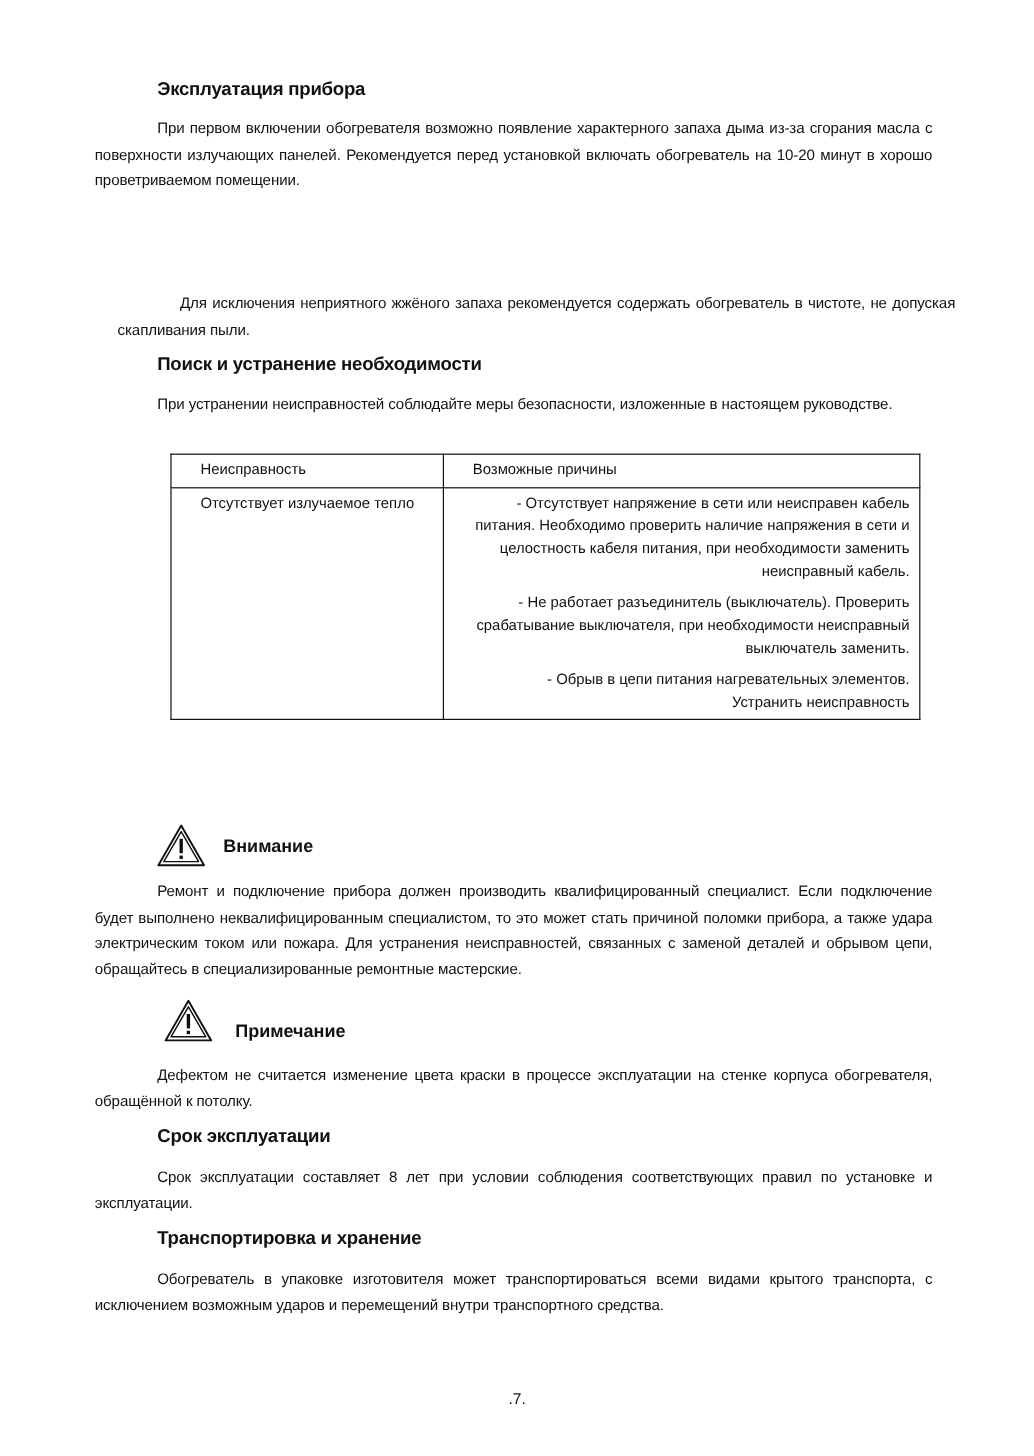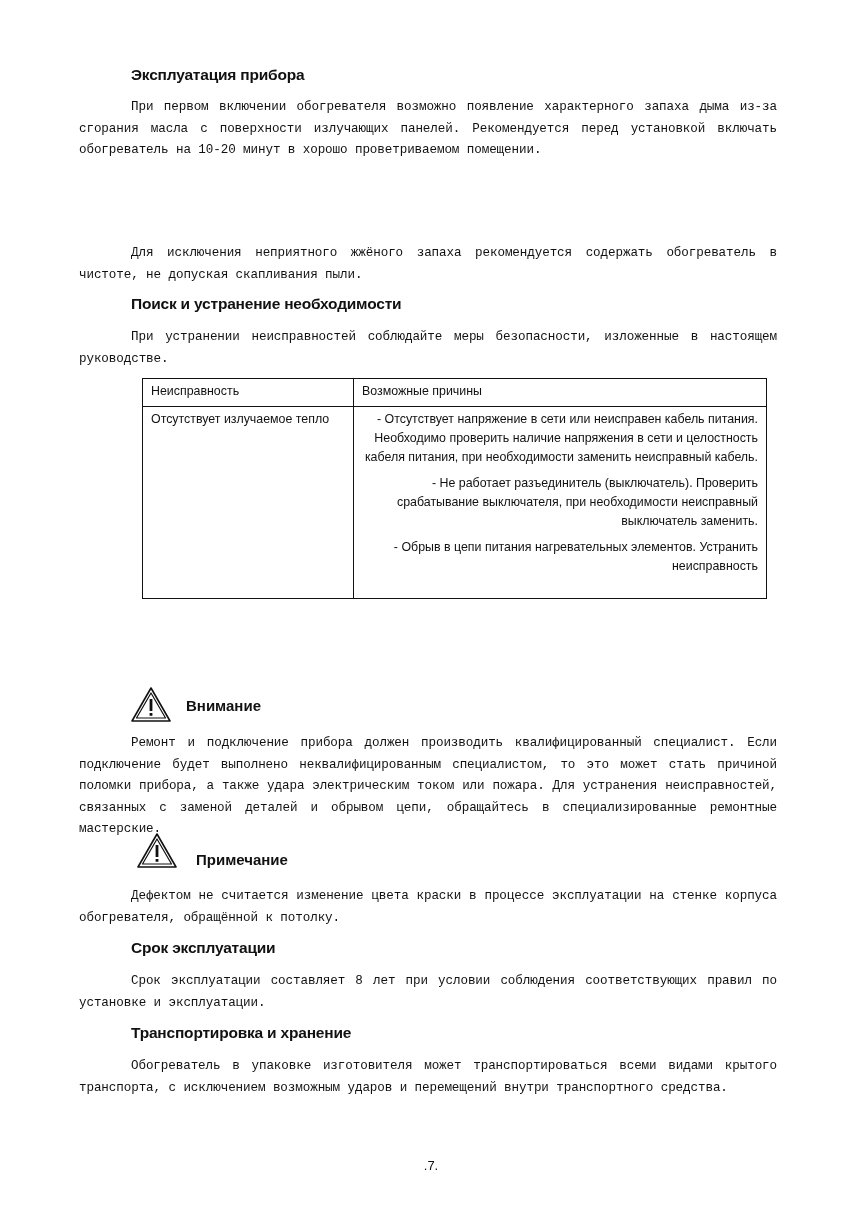--- a/index.html
+++ b/index.html
@@ -13,30 +13,29 @@
     position: absolute; left: 131px;
     font-weight: bold; font-size: 15.5px; letter-spacing: -0.2px;
     color: #111;
   }
   .p {
     position: absolute; left: 79px; width: 698px;
     font-size: 12.6px; line-height: 21.5px;
     text-align: justify; text-align-last: left;
     text-indent: 52px;
     letter-spacing: -0.1px;
-    font-family: Liberation Mono, monospace;
   }
   table.faults {
     position: absolute; left: 142px; top: 378px; width: 625px;
     border-collapse: collapse;
     font-size: 12.4px; line-height: 19px;
   }
   table.faults td {
     border: 1.3px solid #111; vertical-align: top;
-    padding: 3px 8px 4px 8px;
+    padding: 3px 8px 4px 24px;
   }
   table.faults td.c1 { width: 194px; }
   table.faults tr.hdr td { height: 20px; }
   table.faults tr.r1 td { height: 184px; }
   table.faults tr.r2 td { height: 65px; }
   .cause { margin: 0 0 7px 0; text-align: right; }
   .cause:last-child { margin-bottom: 0; }
   .warn {
     position: absolute; display: flex; align-items: center;
   }
@@ -48,21 +47,21 @@
   }
   sup { font-size: 8px; vertical-align: 5px; }
 </style>
 </head>
 <body>
 
 <div class="page">
 
   <div class="h" style="top:66px;">Эксплуатация прибора</div>
   <div class="p" style="top:97px;">При первом включении обогревателя возможно появление характерного запаха дыма из-за сгорания масла с поверхности излучающих панелей. Рекомендуется перед установкой включать обогреватель на 10-20 минут в хорошо проветриваемом помещении.</div>
-  <div class="p" style="top:243px;">Для исключения неприятного жжёного запаха рекомендуется содержать обогреватель в чистоте, не допуская скапливания пыли.</div>
+  <div class="p" style="top:243px;margin-left:19px;">Для исключения неприятного жжёного запаха рекомендуется содержать обогреватель в чистоте, не допуская скапливания пыли.</div>
 
   <div class="h" style="top:295px;">Поиск и устранение необходимости</div>
   <div class="p" style="top:327px;">При устранении неисправностей соблюдайте меры безопасности, изложенные в настоящем руководстве.</div>
 
   <table class="faults">
     <tbody>
         <tr class="hdr">
       <td class="c1">Неисправность</td>
       <td>Возможные причины</td>
     </tr>

